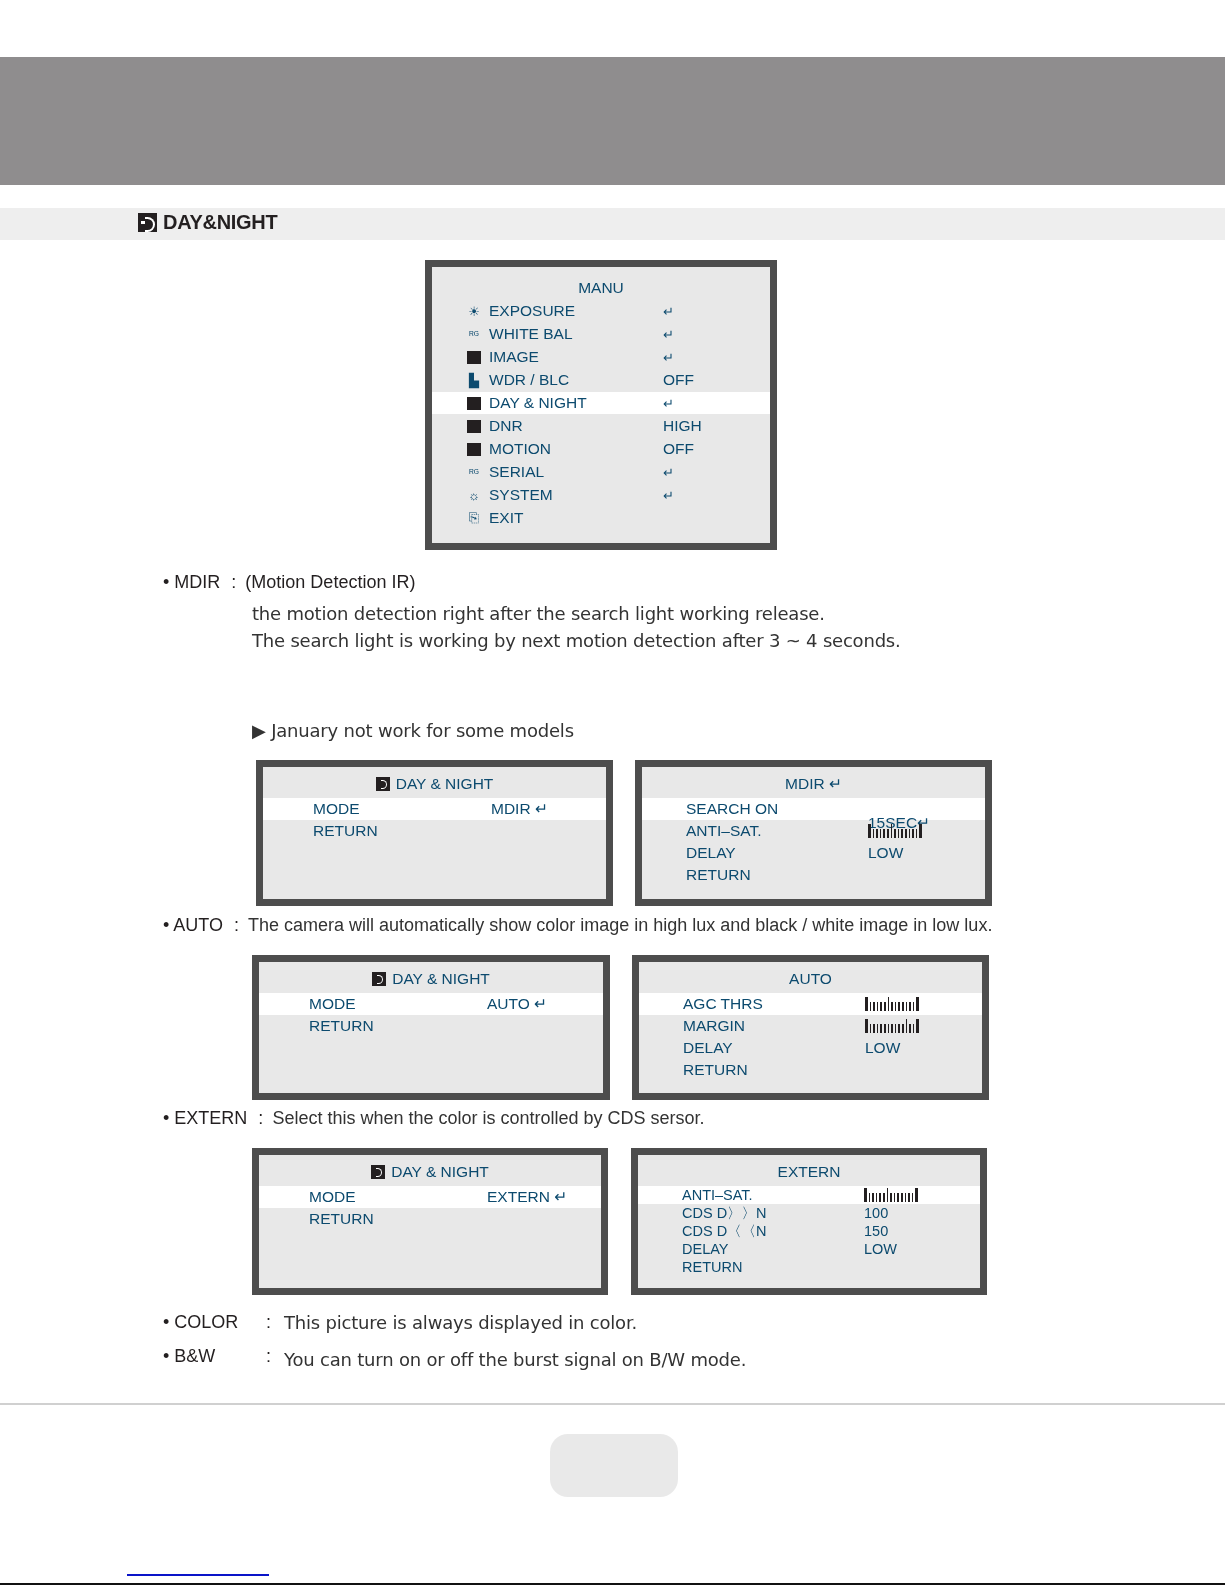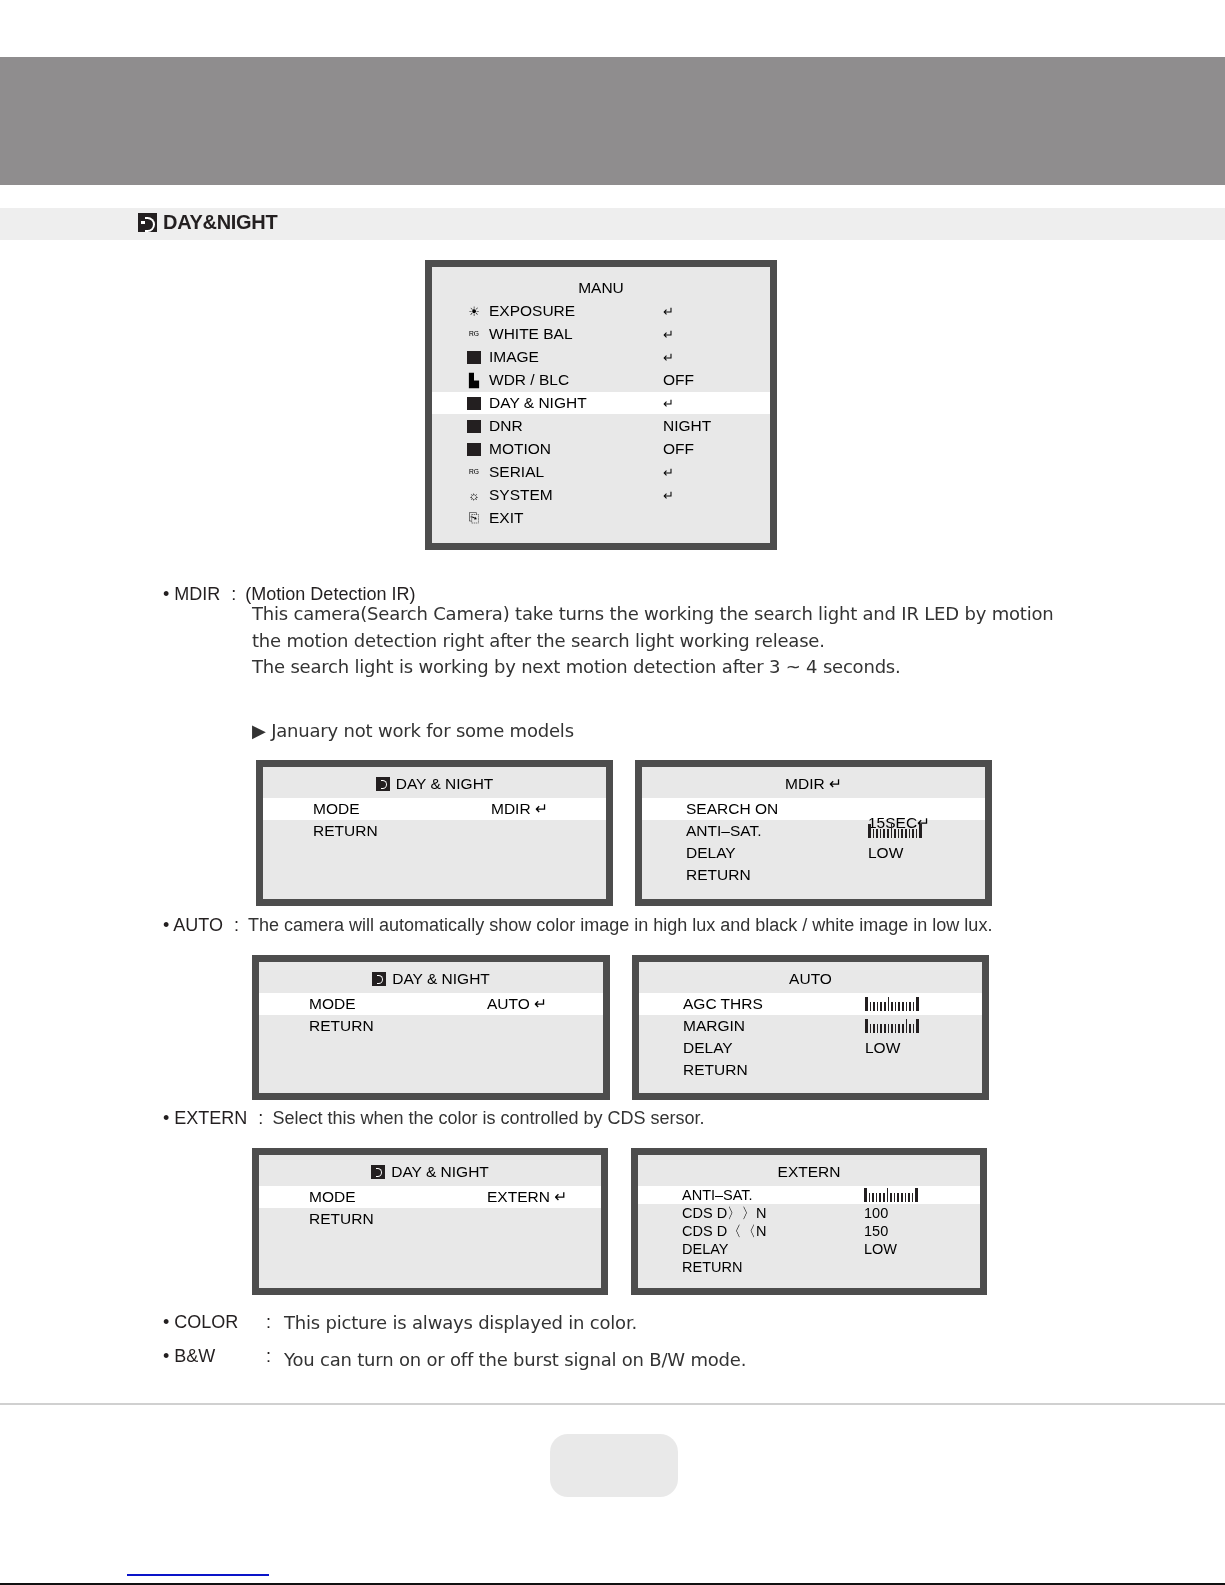--- a/index.html
+++ b/index.html
@@ -4,21 +4,21 @@
 <style>
   html, body { margin:0; padding:0; }
   body { width:1225px; height:1585px; position:relative; background:#ffffff; overflow:hidden;
          font-family:"Liberation Sans", sans-serif; color:#231f20; }
   .header-band { position:absolute; left:0; top:57px; width:1225px; height:128px; background:#8f8d8e; }
   .section-bar { position:absolute; left:0; top:208px; width:1225px; height:32px; background:#eeeeee; }
   .section-title { position:absolute; left:138px; top:211px; font-size:20px; font-weight:bold; display:flex; align-items:center; gap:6px; letter-spacing:-0.3px; }
   .dn-icon { display:inline-block; width:19px; height:19px; background:#231f20; position:relative; }
   .dn-icon::after { content:""; position:absolute; left:7px; top:4px; width:8px; height:11px; border:2px solid #fff; border-left:none; border-radius:0 8px 8px 0; }
   .dn-icon::before { content:""; position:absolute; left:3px; top:8px; width:4px; height:3px; background:#fff; }
-  .osd { position:absolute; background:#e8e8e8; border:7px solid #4d4d4d; box-sizing:border-box; font-size:15.5px; color:#000000; }
+  .osd { position:absolute; background:#e8e8e8; border:7px solid #4d4d4d; box-sizing:border-box; font-size:15.5px; color:#0c4a6e; }
   .osd .title { position:absolute; left:0; right:0; text-align:center; display:flex; justify-content:center; align-items:center; gap:6px; }
   .osd .row { position:absolute; left:0; right:0; height:22px; display:flex; align-items:center; }
   .osd .row.sel { background:#ffffff; }
   .osd .lbl { position:absolute; }
   .osd .val { position:absolute; }
   .small-dn { display:inline-block; width:14px; height:14px; background:#231f20; position:relative; }
   .small-dn::after { content:""; position:absolute; left:5px; top:3px; width:5px; height:7px; border:1.5px solid #fff; border-left:none; border-radius:0 6px 6px 0; }
   .menu-icon { position:absolute; width:16px; height:16px; display:flex; align-items:center; justify-content:center; font-size:13px; }
   .sq-icon { width:14px; height:13px; background:#231f20; }
   .slider { display:inline-flex; align-items:flex-end; height:14px; gap:0; }
@@ -70,21 +70,21 @@
           <span class="sq-icon"></span>
         </span>
         <span class="lbl" style="left: 57px;">DAY &amp; NIGHT</span>
         <span class="val" style="left: 231px; font-size: 13px;">↵</span>
       </div>
       <div class="row" style="top: 148px;">
         <span class="menu-icon" style="left: 34px;">
           <span class="sq-icon"></span>
         </span>
         <span class="lbl" style="left: 57px;">DNR</span>
-        <span class="val" style="left: 231px;">NIGHT</span>
+        <span class="val" style="left: 231px;">HIGH</span>
       </div>
       <div class="row" style="top: 171px;">
         <span class="menu-icon" style="left: 34px;">
           <span class="sq-icon"></span>
         </span>
         <span class="lbl" style="left: 57px;">MOTION</span>
         <span class="val" style="left: 231px;">OFF</span>
       </div>
       <div class="row" style="top: 194px;">
         <span class="menu-icon" style="font-size: 10px; left: 34px;">ᴿᴳ</span>
@@ -97,27 +97,26 @@
         <span class="val" style="left: 231px; font-size: 13px;">↵</span>
       </div>
       <div class="row" style="top: 240px;">
         <span class="menu-icon" style="left: 34px;">⎘</span>
         <span class="lbl" style="left: 57px;">EXIT</span>
         <span class="val" style="left: 231px;"></span>
       </div>
     </div>
 </div>
 
-<div class="bullet" style="left:163px;top:572px;margin-top:12px;">
+<div class="bullet" style="left:163px;top:572px;">
   <span>• MDIR</span>
   <span style="margin-left:6px;">:</span>
   <span style="margin-left:4px;">(Motion Detection IR)</span>
 </div>
 <div class="para" style="left:252px;top:601px;">
-  <div>This camera(Search Camera) take turns the working the search light and IR LED by motion</div>
   <div>the motion detection right after the search light working release.</div>
   <div>The search light is working by next motion detection after 3 ~ 4 seconds.</div>
 </div>
 <div class="para" style="left:252px;top:718px;">▶ January not work for some models</div>
 
 <div class="osd osd-small" style="left:256px;top:760px;width:357px;height:146px;">
     <div class="title" style="top: 8px;">
       <span class="small-dn"></span>
       <span>DAY &amp; NIGHT</span>
     </div>

